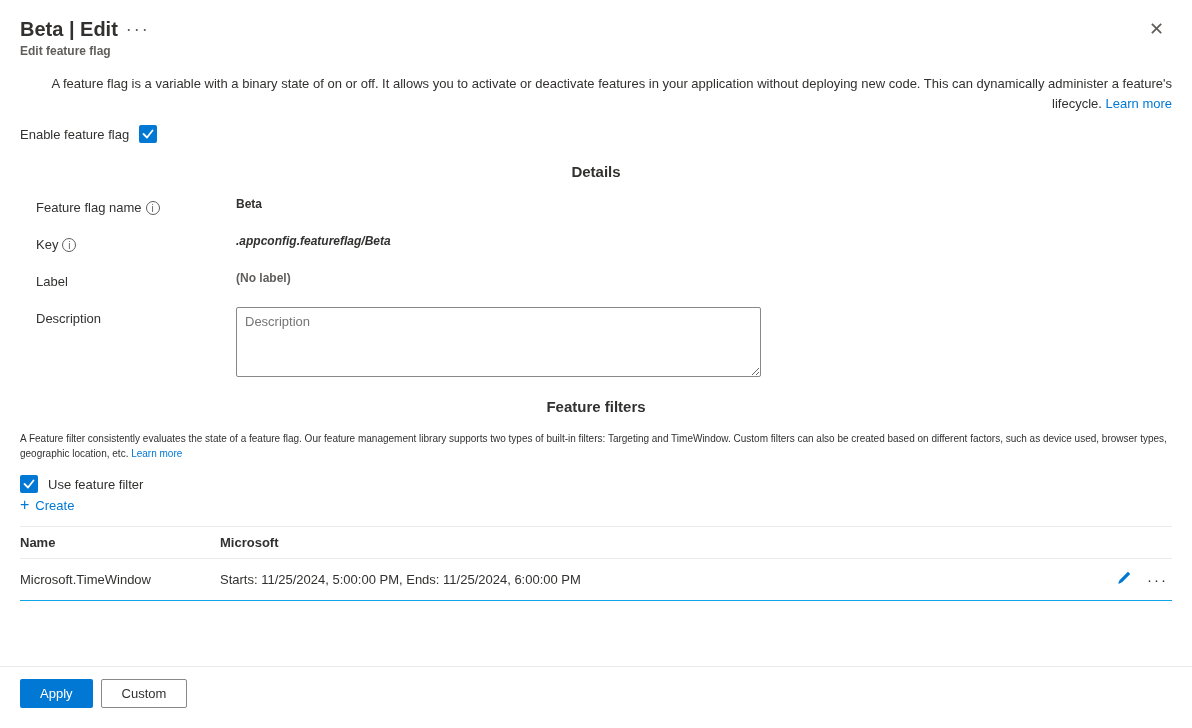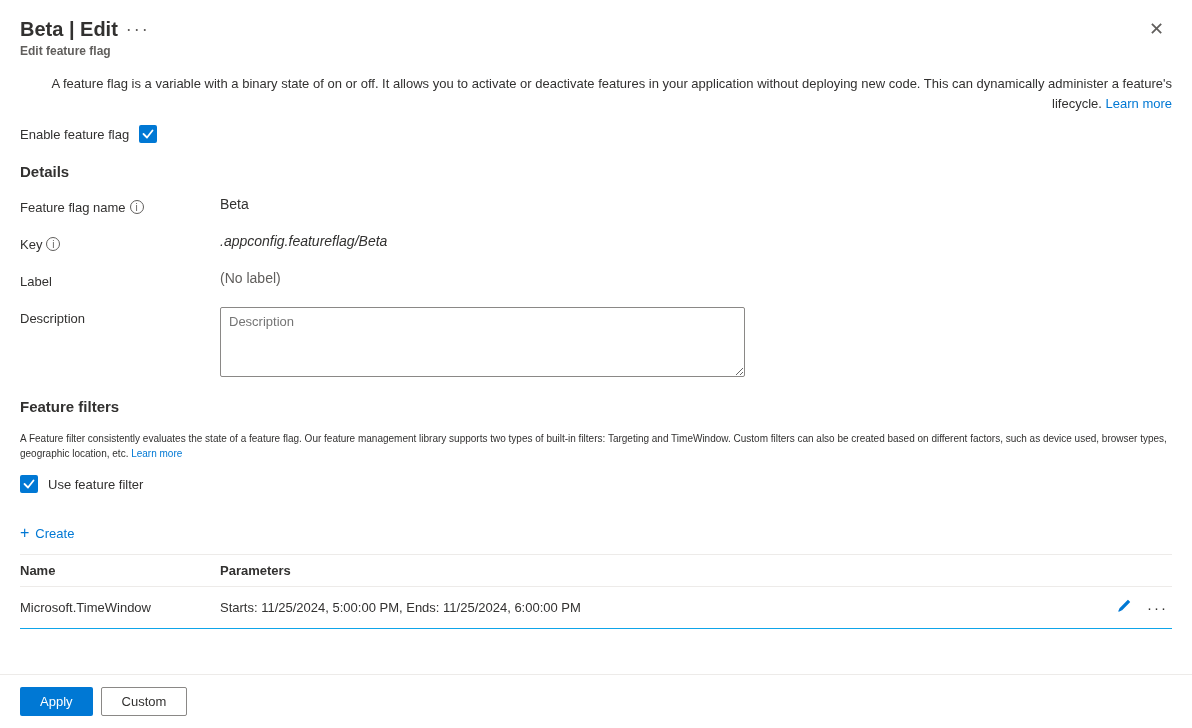--- a/index.html
+++ b/index.html
@@ -94,33 +94,35 @@
     .checkbox-blue svg {
       width: 12px;
       height: 12px;
     }
     .section-title {
       font-size: 15px;
       font-weight: 600;
       color: #323130;
       margin-bottom: 16px;
       padding-bottom: 0;
+      text-align: center;
     }
     .form-row {
       display: flex;
       align-items: flex-start;
       margin-bottom: 18px;
     }
     .form-label-col {
       width: 200px;
       min-width: 200px;
       display: flex;
-      align-items: flex-start;
+      align-items: flex-end;
       gap: 4px;
       padding-top: 4px;
+      margin-left: 16px;
     }
     .form-label {
       font-size: 13px;
       color: #323130;
     }
     .info-icon {
       width: 14px;
       height: 14px;
       border: 1px solid #605e5c;
       border-radius: 50%;
@@ -129,23 +131,24 @@
       justify-content: center;
       font-size: 10px;
       color: #605e5c;
       cursor: help;
       flex-shrink: 0;
     }
     .form-value-col {
       flex: 1;
     }
     .form-value {
-      font-size: 14px;
+      font-size: 12px;
       color: #323130;
       padding-top: 4px;
+      font-weight: bold;
     }
     .form-value.key-val {
       color: #323130;
       font-style: italic;
     }
     .form-value.no-label {
       color: #605e5c;
     }
     .desc-textarea {
       width: 525px;
@@ -165,21 +168,21 @@
     .filter-intro {
       font-size: 10px;
       color: #323130;
       line-height: 1.5;
       margin-bottom: 14px;
     }
     .use-filter-row {
       display: flex;
       align-items: center;
       gap: 10px;
-      margin-bottom: 31px;
+      margin-bottom: 3px;
     }
     .create-row {
       display: flex;
       align-items: center;
       gap: 6px;
       margin-bottom: 12px;
       cursor: pointer;
       color: #0078d4;
     }
     .plus-icon {
@@ -241,21 +244,21 @@
       background: none;
       border: none;
       cursor: pointer;
       color: #323130;
       font-size: 15px;
       padding: 2px 4px;
       letter-spacing: 2px;
     }
     .footer-bar {
       position: fixed;
-      bottom: 0;
+      bottom: 8px;
       left: 0;
       width: 1192px;
       background: #fff;
       border-top: 1px solid #edebe9;
       padding: 12px 20px;
       display: flex;
       gap: 8px;
       z-index: 100;
     }
     .btn-apply {
@@ -380,21 +383,21 @@
       <div class="create-row">
         <span class="plus-icon">+</span>
         <span class="create-label">Create</span>
       </div>
 
       <hr class="table-divider">
       <table class="filters-table">
         <thead>
           <tr>
             <th>Name</th>
-            <th>Parameters</th>
+            <th>Microsoft</th>
             <th></th>
           </tr>
         </thead>
         <tbody id="filters-tbody">
         <tr>
       <td>Microsoft.TimeWindow</td>
       <td>Starts: 11/25/2024, 5:00:00 PM, Ends: 11/25/2024, 6:00:00 PM</td>
       <td>
         <div class="row-actions">
           <button class="edit-icon-btn" title="Edit">

